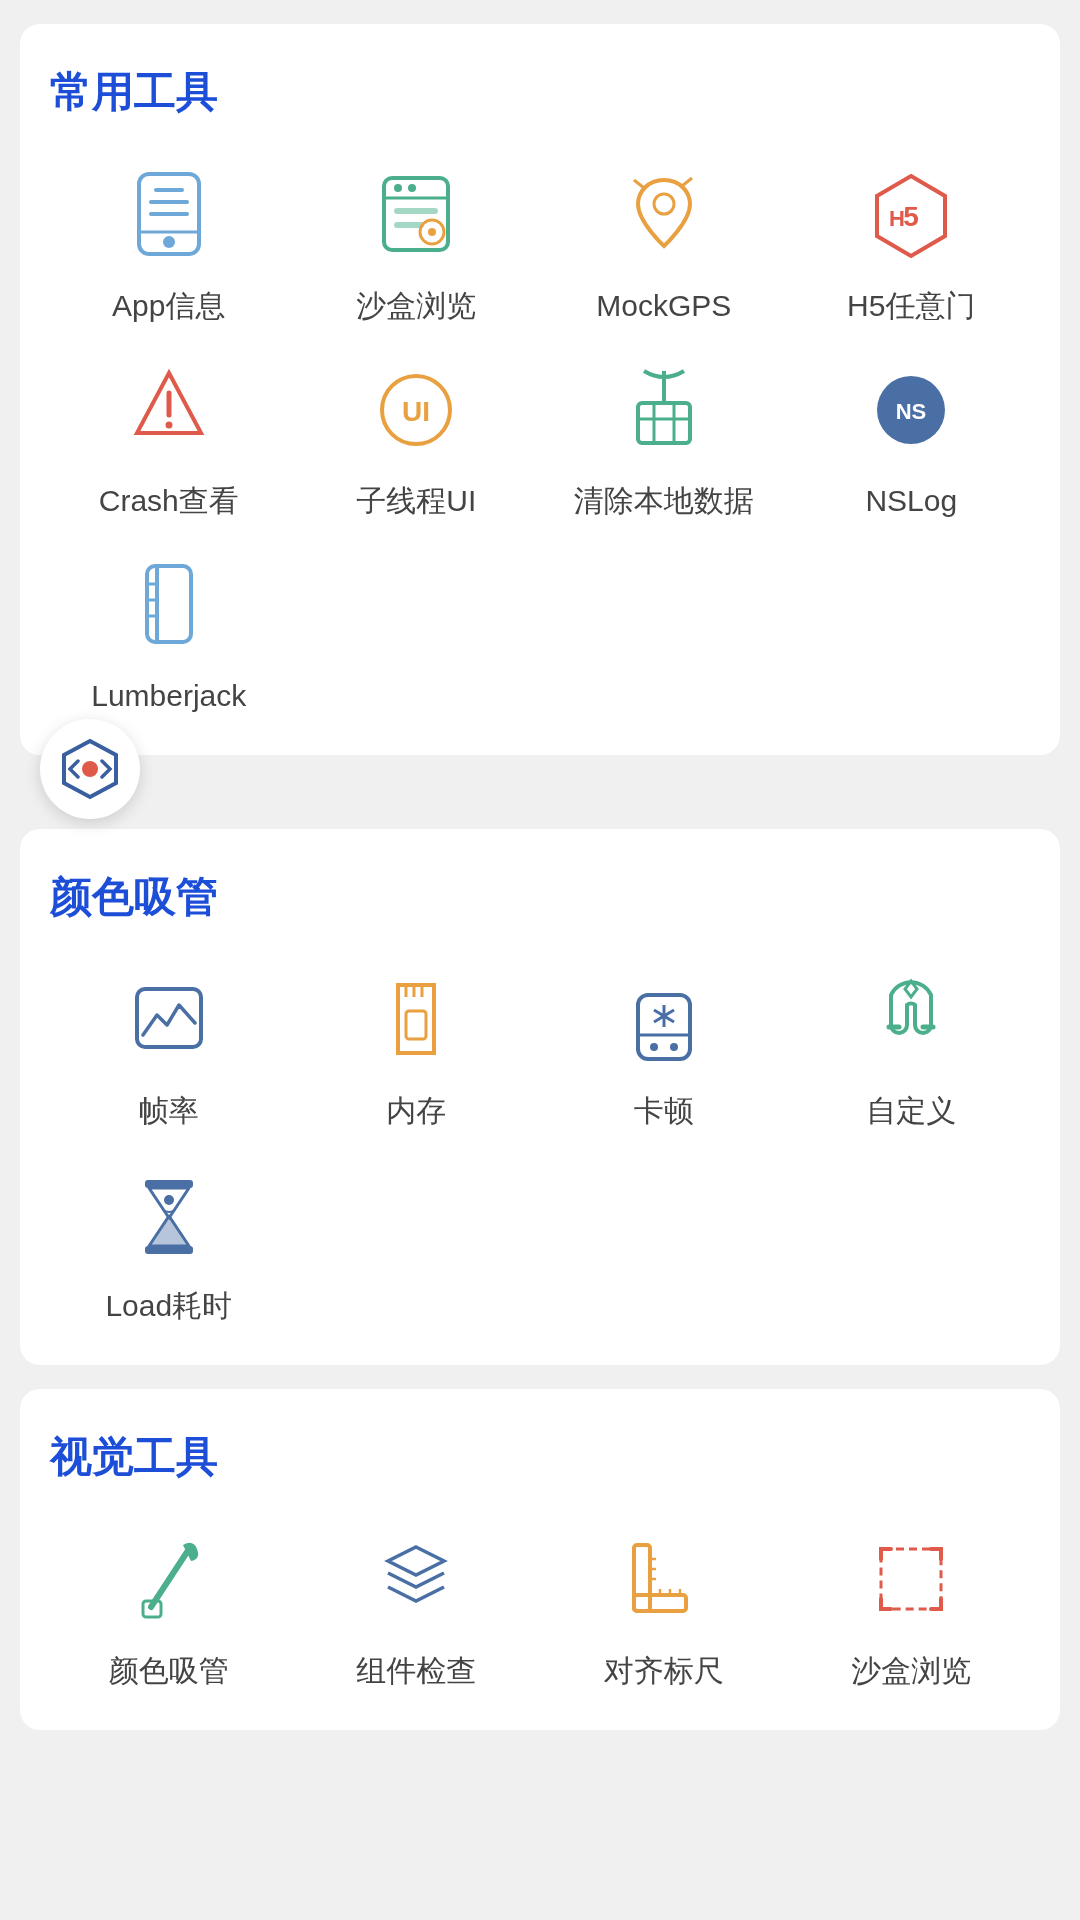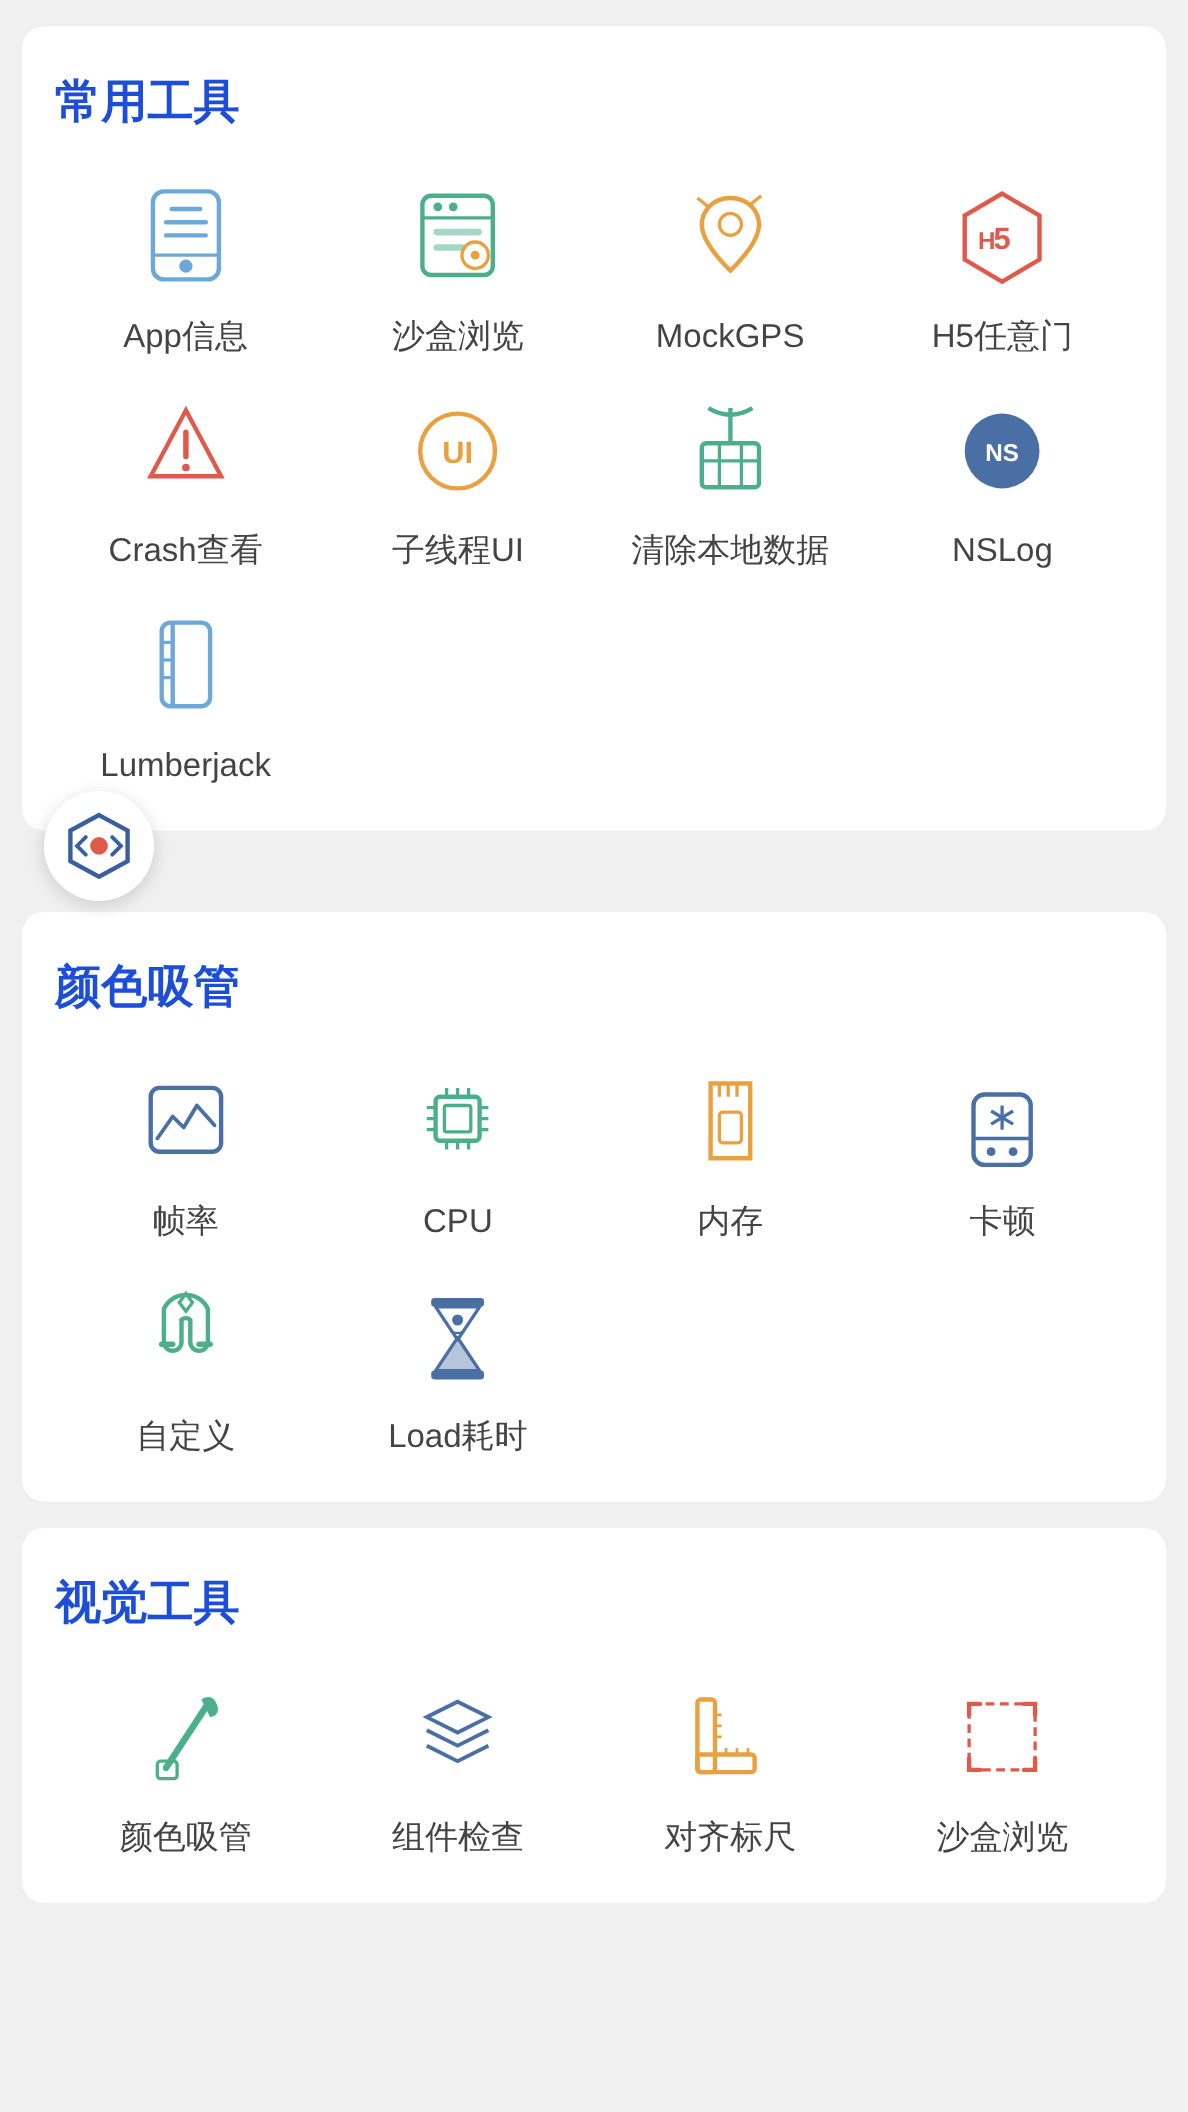--- a/index.html
+++ b/index.html
@@ -209,46 +209,20 @@
       <div class="icon-item">
         <div class="icon-wrap">
           <svg width="80" height="90" viewBox="0 0 80 90">
             <rect x="8" y="14" width="64" height="58" rx="8" fill="none" stroke="#4a6fa5" stroke-width="4"></rect>
             <polyline points="14,60 28,40 38,50 50,30 66,48" fill="none" stroke="#4a6fa5" stroke-width="3.5" stroke-linecap="round" stroke-linejoin="round"></polyline>
           </svg>
         </div>
         <span class="icon-label">帧率</span>
       </div>
 
-      <div class="icon-item">
-        <div class="icon-wrap">
-          <svg width="80" height="90" viewBox="0 0 80 90">
-
-            <rect x="20" y="22" width="40" height="40" rx="4" fill="none" stroke="#4caf8c" stroke-width="4"></rect>
-            <rect x="28" y="30" width="24" height="24" rx="2" fill="none" stroke="#4caf8c" stroke-width="3"></rect>
-
-            <line x1="30" y1="22" x2="30" y2="14" stroke="#4caf8c" stroke-width="3"></line>
-            <line x1="40" y1="22" x2="40" y2="14" stroke="#4caf8c" stroke-width="3"></line>
-            <line x1="50" y1="22" x2="50" y2="14" stroke="#4caf8c" stroke-width="3"></line>
-
-            <line x1="30" y1="62" x2="30" y2="70" stroke="#4caf8c" stroke-width="3"></line>
-            <line x1="40" y1="62" x2="40" y2="70" stroke="#4caf8c" stroke-width="3"></line>
-            <line x1="50" y1="62" x2="50" y2="70" stroke="#4caf8c" stroke-width="3"></line>
-
-            <line x1="20" y1="32" x2="12" y2="32" stroke="#4caf8c" stroke-width="3"></line>
-            <line x1="20" y1="42" x2="12" y2="42" stroke="#4caf8c" stroke-width="3"></line>
-            <line x1="20" y1="52" x2="12" y2="52" stroke="#4caf8c" stroke-width="3"></line>
-
-            <line x1="60" y1="32" x2="68" y2="32" stroke="#4caf8c" stroke-width="3"></line>
-            <line x1="60" y1="42" x2="68" y2="42" stroke="#4caf8c" stroke-width="3"></line>
-            <line x1="60" y1="52" x2="68" y2="52" stroke="#4caf8c" stroke-width="3"></line>
-          </svg>
-        </div>
-        <span class="icon-label">CPU</span>
-      </div>
 
       <div class="icon-item">
         <div class="icon-wrap">
           <svg width="80" height="90" viewBox="0 0 80 90">
 
             <path d="M22,10 L58,10 L58,78 L22,78 L22,10Z" fill="none" stroke="#e8a040" stroke-width="4"></path>
             <line x1="30" y1="10" x2="30" y2="22" stroke="#e8a040" stroke-width="3"></line>
             <line x1="38" y1="10" x2="38" y2="22" stroke="#e8a040" stroke-width="3"></line>
             <line x1="46" y1="10" x2="46" y2="22" stroke="#e8a040" stroke-width="3"></line>
             <rect x="30" y="36" width="20" height="28" rx="3" fill="none" stroke="#e8a040" stroke-width="3"></rect>

